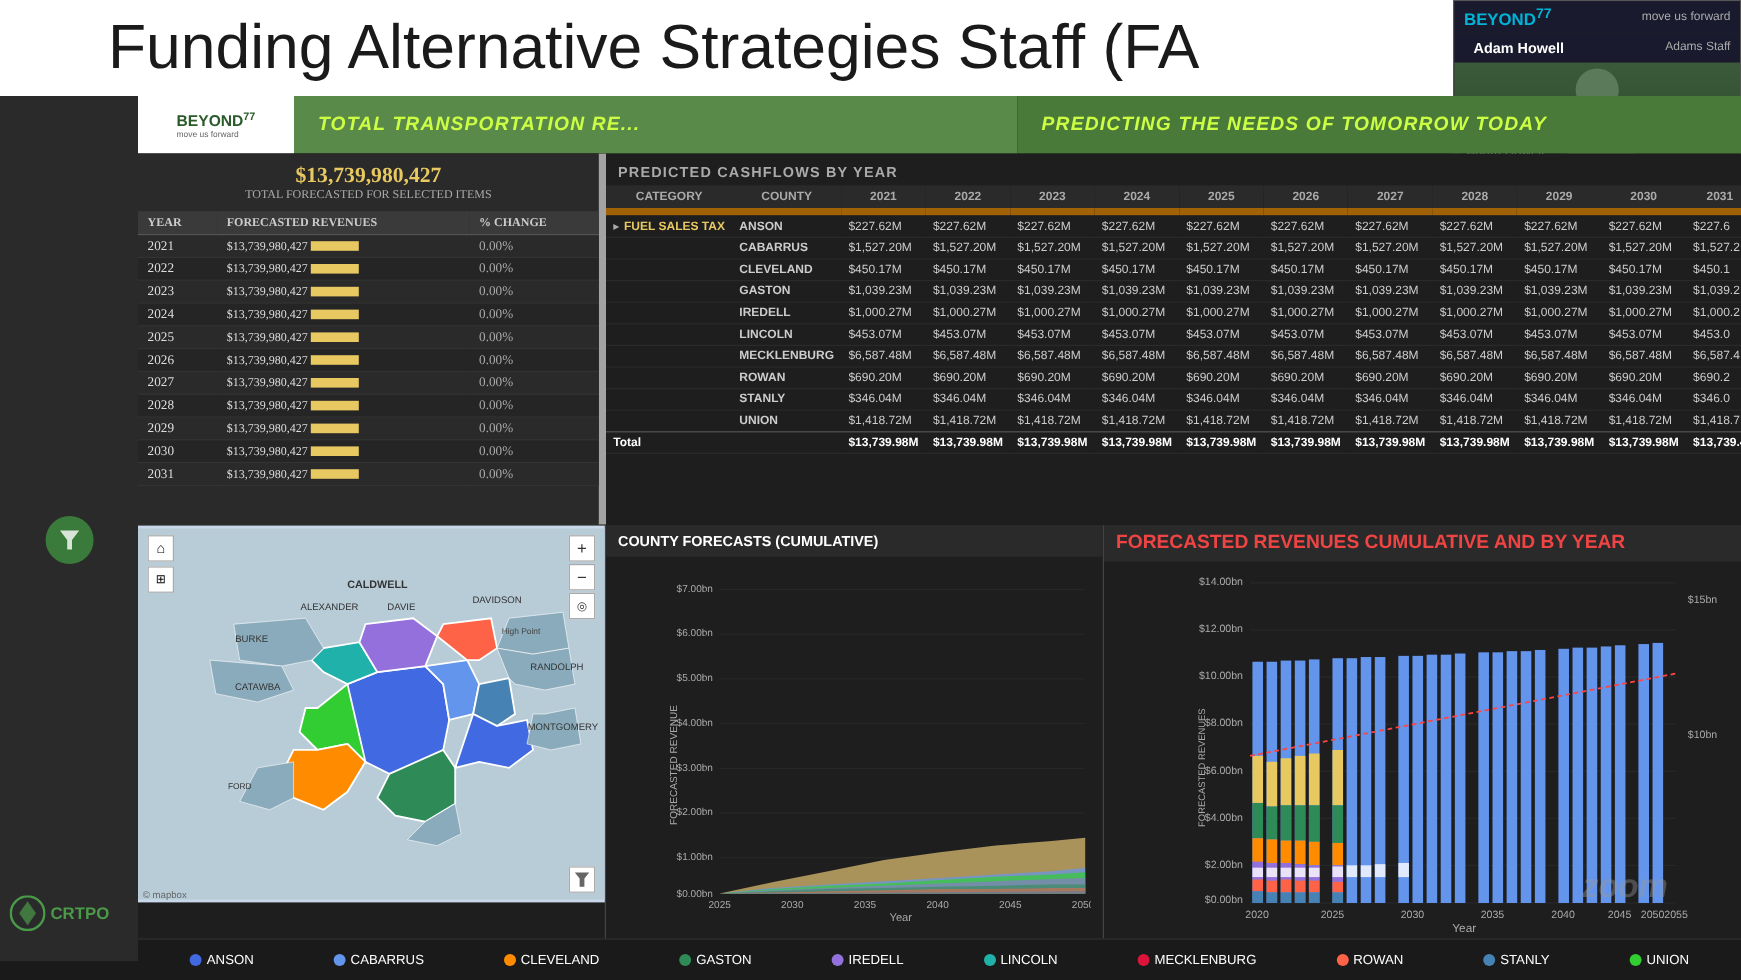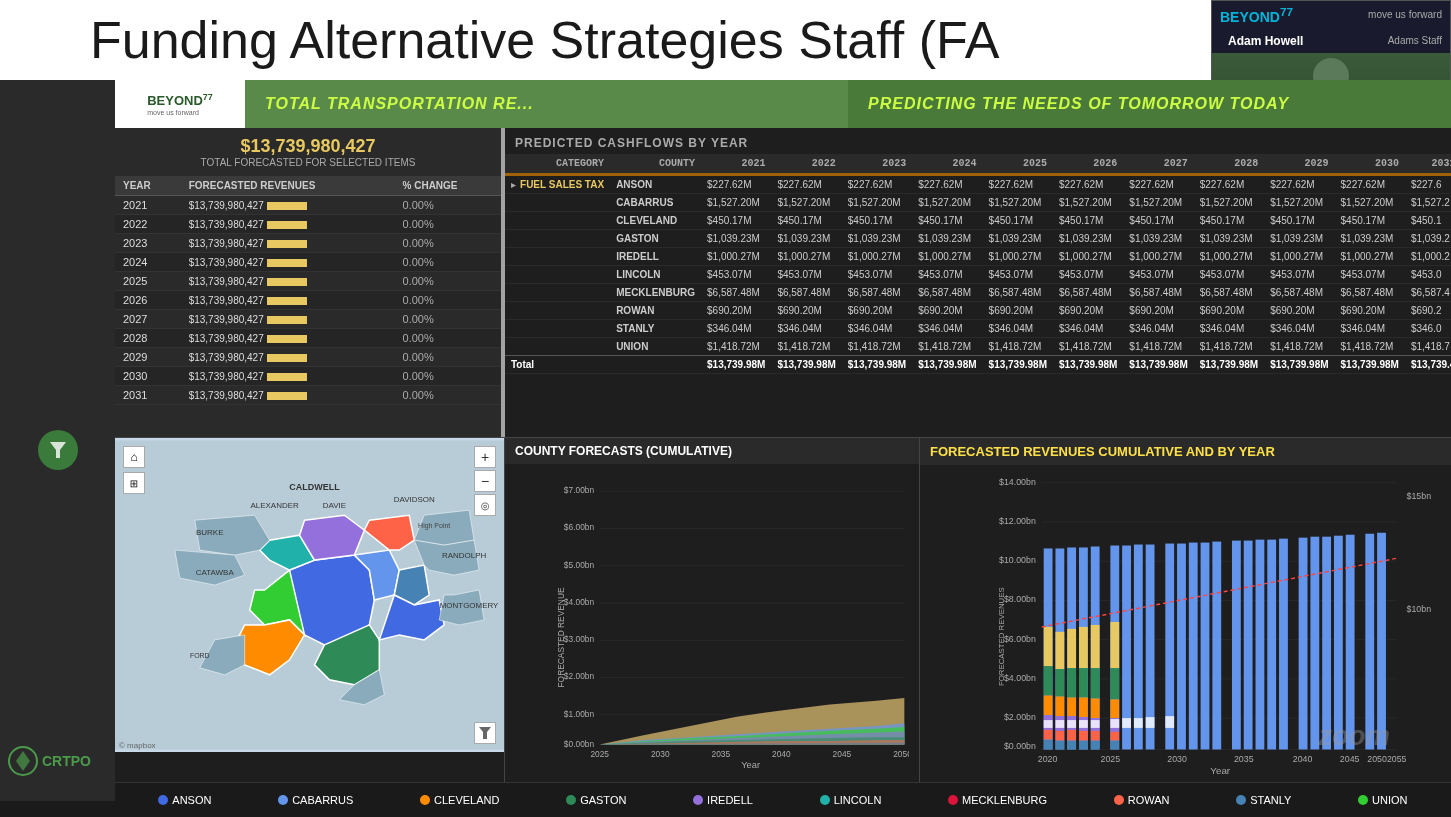--- a/index.html
+++ b/index.html
@@ -165,22 +165,23 @@
     #top-section {
       display: flex;
       height: 310px;
       border-bottom: 1px solid #444;
     }
 
     
     #yearly-panel {
       width: 390px;
       background: #2a2a2a;
-      border-right: 4px solid #a3a3a3;
+      border-right: 6px solid #a3a3a3;
       flex-shrink: 0;
+      font-family: Liberation Serif, serif;
     }
     #yearly-header {
       text-align: center;
       padding: 8px;
     }
     #total-amount {
       color: #e8c860;
       font-size: 18px;
       font-weight: bold;
     }
@@ -252,24 +253,23 @@
       border-collapse: collapse;
       font-size: 10px;
       white-space: nowrap;
     }
     #cashflow-table thead tr {
       background: #2a2a2a;
     }
     #cashflow-table thead th {
       color: #aaa;
       padding: 4px 6px;
-      text-align: right;
-      border-bottom: 3px solid #a16207;
+      text-align: center;
+      border-bottom: 6px solid #a16207;
       font-size: 10px;
-      font-family: Liberation Mono, monospace;
     }
     #cashflow-table tbody tr {
       border-bottom: 1px solid #2a2a2a;
     }
     #cashflow-table tbody td {
       color: #ccc;
       padding: 3px 6px;
       font-size: 10px;
     }
     .category-cell {
@@ -360,22 +360,22 @@
       height: calc(100% - 30px);
       position: relative;
     }
 
     
     #revenue-forecast-panel {
       flex: 1;
       background: #1e1e1e;
     }
     #revenue-forecast-title {
-      color: #fde047;
-      font-size: 13px;
+      color: #ef4444;
+      font-size: 16px;
       font-weight: bold;
       text-transform: uppercase;
       padding: 6px 10px;
       background: #2a2a2a;
     }
 
     
     #legend-bar {
       position: absolute;
       bottom: 0;

